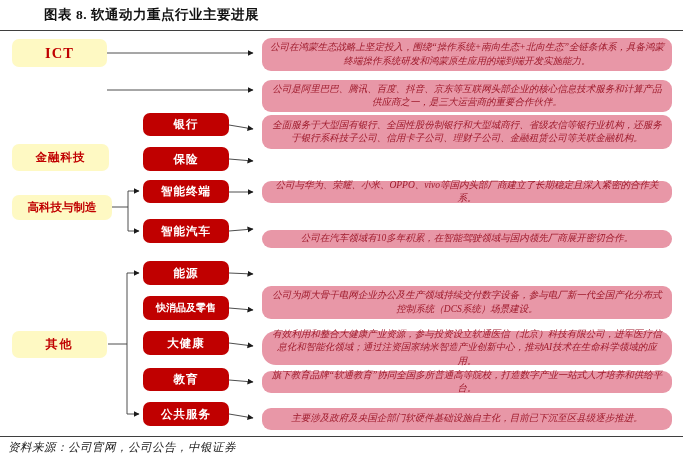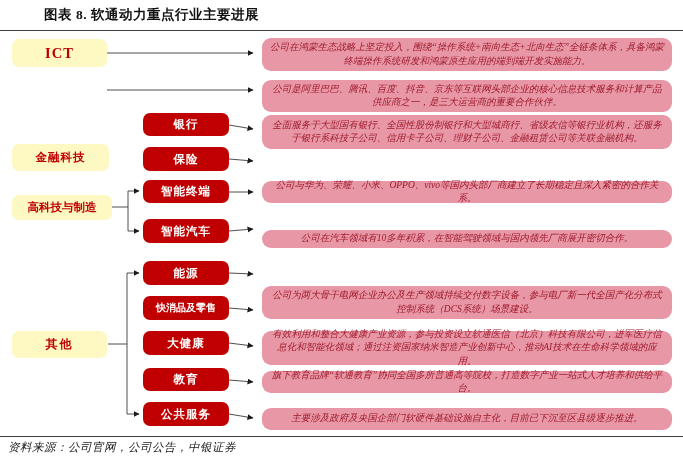--- a/index.html
+++ b/index.html
@@ -111,20 +111,20 @@
   <div class="box sub" style="left:143px;top:331px;width:86px;height:24px;">大健康</div>
   <div class="box sub" style="left:143px;top:368px;width:86px;height:23px;">教育</div>
   <div class="box sub" style="left:143px;top:402px;width:86px;height:24px;">公共服务</div>
 
   <div class="box desc" style="top:38px;height:33px;">公司在鸿蒙生态战略上坚定投入，围绕“操作系统+南向生态+北向生态”全链条体系，具备鸿蒙终端操作系统研发和鸿蒙原生应用的端到端开发实施能力。</div>
   <div class="box desc" style="top:80px;height:32px;">公司是阿里巴巴、腾讯、百度、抖音、京东等互联网头部企业的核心信息技术服务和计算产品供应商之一，是三大运营商的重要合作伙伴。</div>
   <div class="box desc" style="top:115px;height:34px;">全面服务于大型国有银行、全国性股份制银行和大型城商行、省级农信等银行业机构，还服务于银行系科技子公司、信用卡子公司、理财子公司、金融租赁公司等关联金融机构。</div>
   <div class="box desc" style="top:181px;height:22px;">公司与华为、荣耀、小米、OPPO、vivo等国内头部厂商建立了长期稳定且深入紧密的合作关系。</div>
   <div class="box desc" style="top:218px;height:18px;margin-top:12px;">公司在汽车领域有10多年积累，在智能驾驶领域与国内领先厂商展开密切合作。</div>
   <div class="box desc" style="top:258px;height:33px;margin-top:28px;">公司为两大骨干电网企业办公及生产领域持续交付数字设备，参与电厂新一代全国产化分布式控制系统（DCS系统）场景建设。</div>
-  <div class="box desc" style="top:331px;height:34px;">有效利用和整合大健康产业资源，参与投资设立软通医信（北京）科技有限公司，进军医疗信息化和智能化领域；通过注资国家纳米智造产业创新中心，推动AI技术在生命科学领域的应用。</div>
+  <div class="box desc" style="top:331px;height:34px;border-radius:14px;">有效利用和整合大健康产业资源，参与投资设立软通医信（北京）科技有限公司，进军医疗信息化和智能化领域；通过注资国家纳米智造产业创新中心，推动AI技术在生命科学领域的应用。</div>
   <div class="box desc" style="top:371px;height:22px;">旗下教育品牌“软通教育”协同全国多所普通高等院校，打造数字产业一站式人才培养和供给平台。</div>
   <div class="box desc" style="top:408px;height:22px;">主要涉及政府及央国企部门软硬件基础设施自主化，目前已下沉至区县级逐步推进。</div>
 
   <div class="footer-rule"></div>
   <div class="footer">资料来源：公司官网，公司公告，中银证券</div>
 
 </div>
 
 </body></html>

